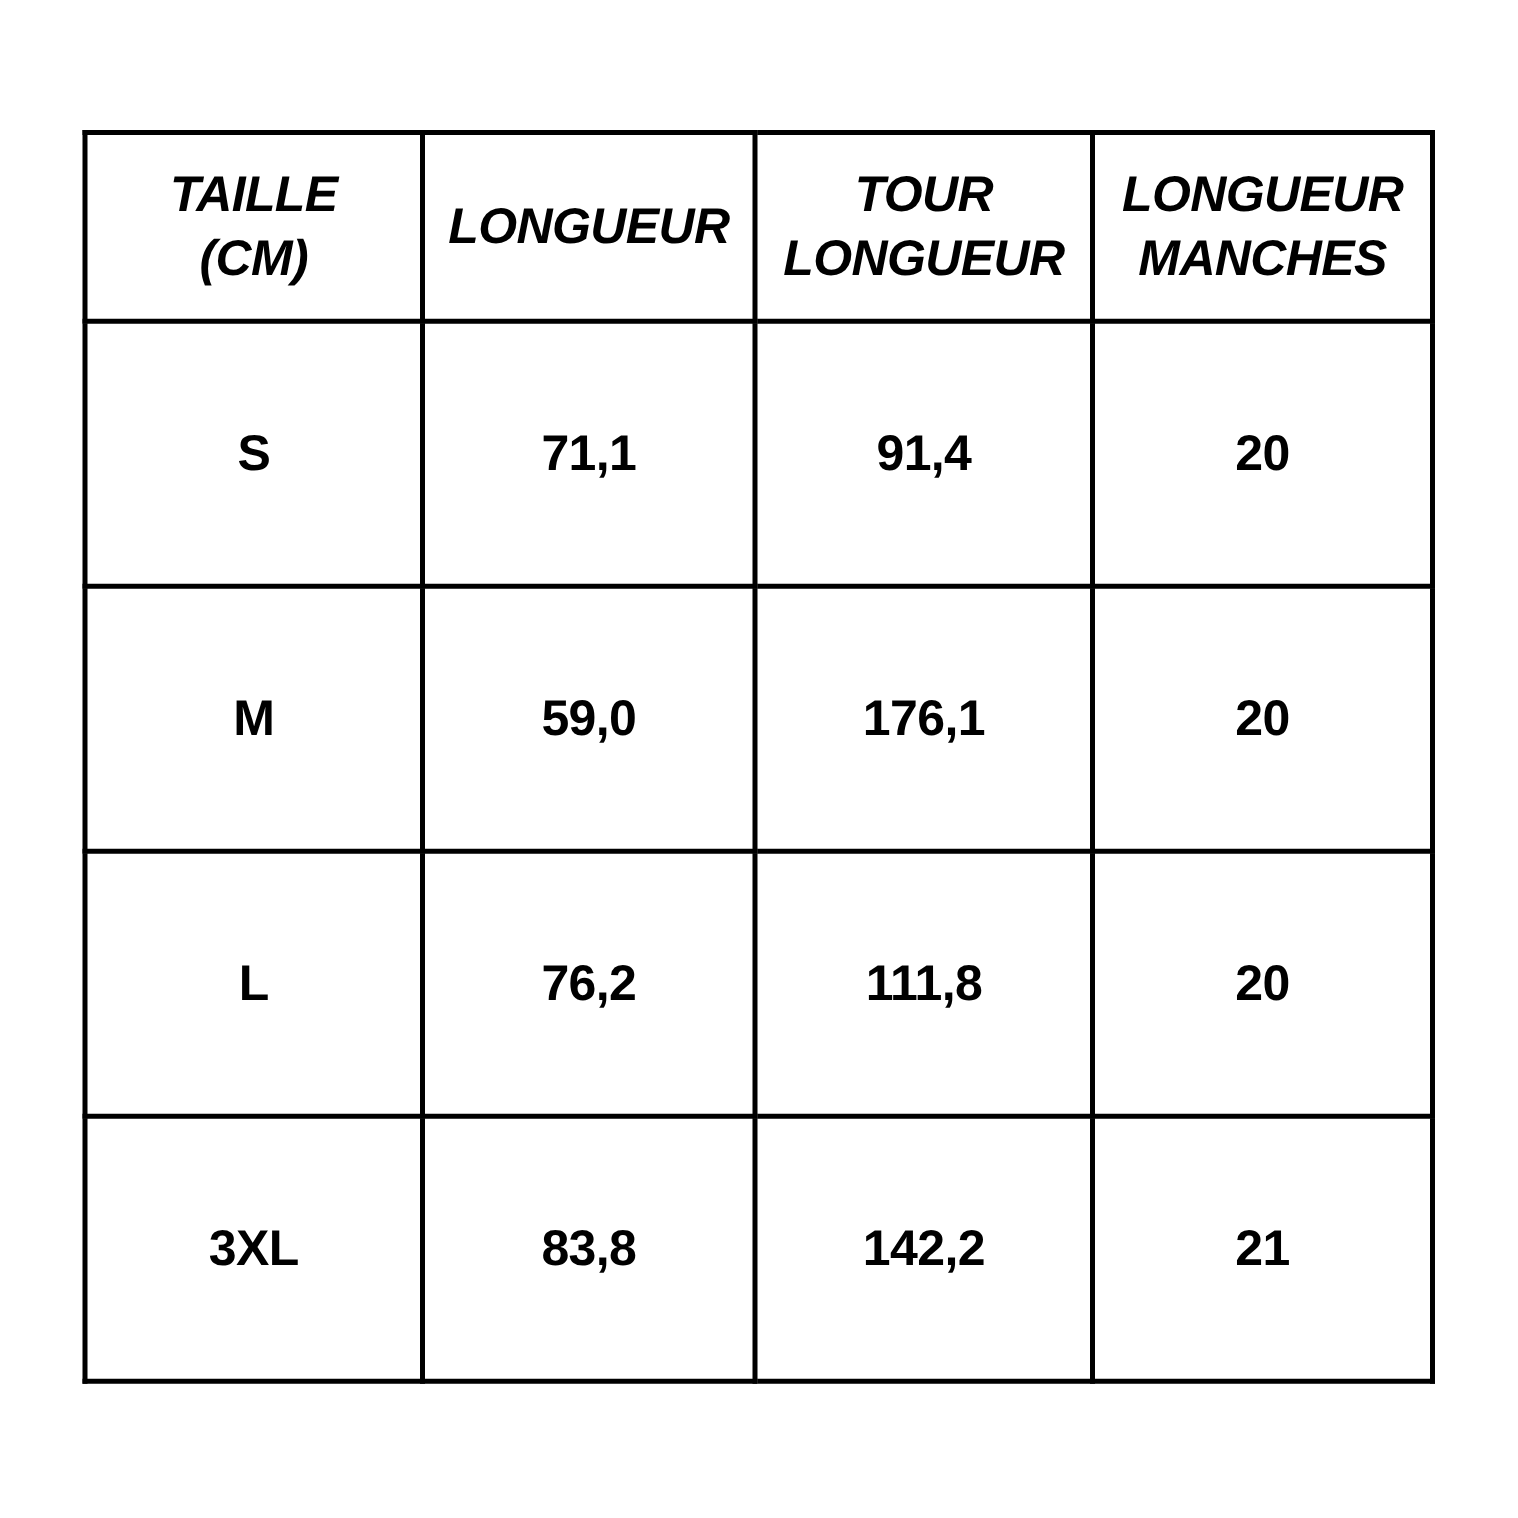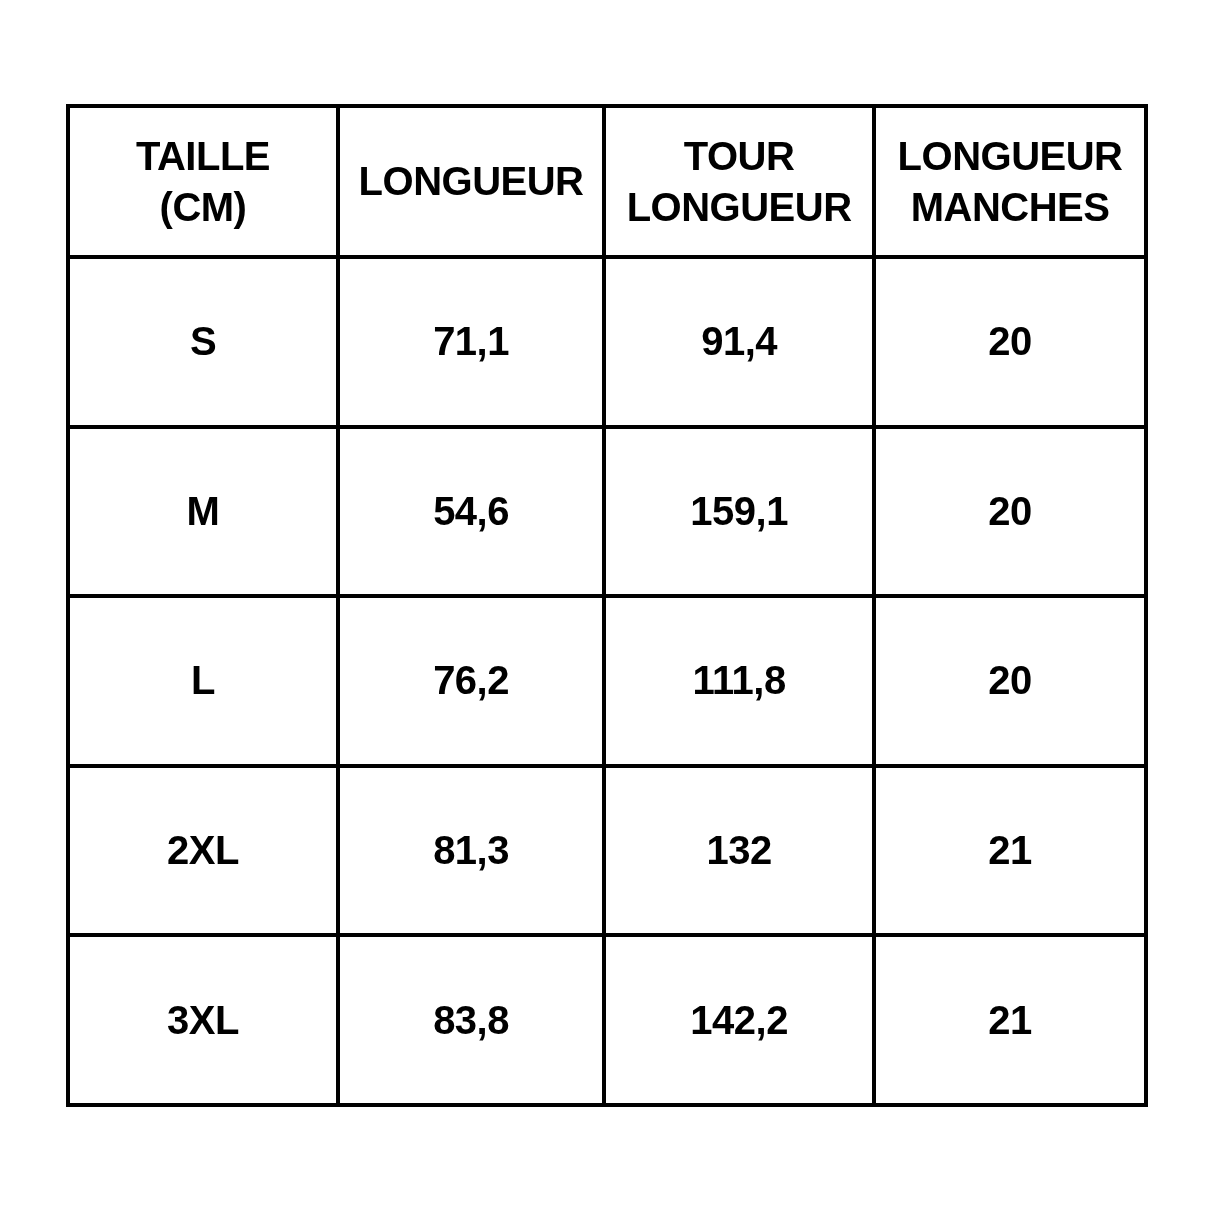--- a/index.html
+++ b/index.html
@@ -30,21 +30,21 @@
   table.size-table col.c3 { width: 25.22%; }
   table.size-table th,
   table.size-table td {
     border: 4px solid var(--border-color, #000000);
     color: var(--text-color, #000000);
     text-align: center;
     vertical-align: middle;
     font-weight: 700;
     padding: 0;
   }
-  table.size-table thead tr { height: 151px; }
+  table.size-table thead tr { height: 151px; font-style: italic; }
   table.size-table tbody tr { height: 106px; }
   table.size-table th {
     font-size: 40px;
     line-height: 1.26;
     white-space: pre-line;
     letter-spacing: -0.5px;
   }
   table.size-table td {
     font-size: 40px;
     letter-spacing: -0.5px;
@@ -73,35 +73,29 @@
     </thead>
   <tbody>
       <tr>
         <td>S</td>
         <td>71,1</td>
         <td>91,4</td>
         <td>20</td>
       </tr>
       <tr>
         <td>M</td>
-        <td>54,6</td>
-        <td>159,1</td>
+        <td>59,0</td>
+        <td>176,1</td>
         <td>20</td>
       </tr>
       <tr>
         <td>L</td>
         <td>76,2</td>
         <td>111,8</td>
         <td>20</td>
-      </tr>
-      <tr>
-        <td>2XL</td>
-        <td>81,3</td>
-        <td>132</td>
-        <td>21</td>
       </tr>
       <tr>
         <td>3XL</td>
         <td>83,8</td>
         <td>142,2</td>
         <td>21</td>
       </tr>
     </tbody>
 </table>
 

